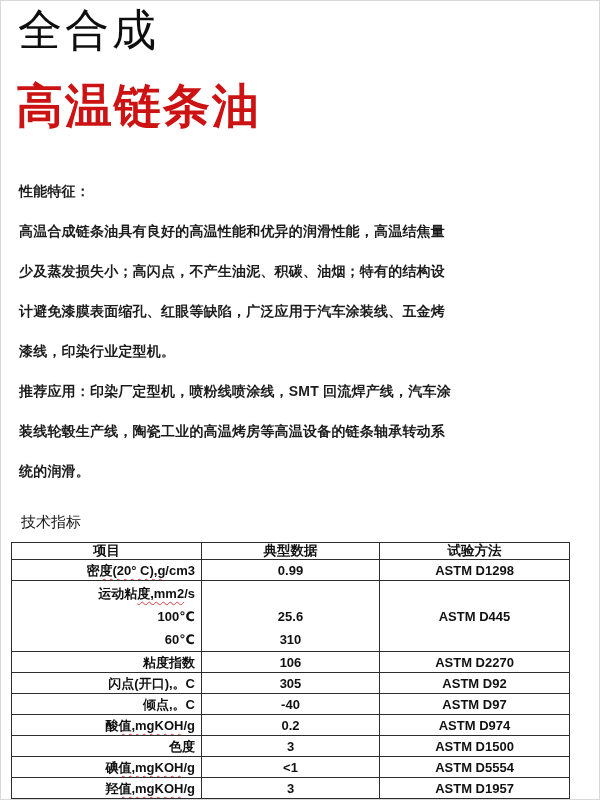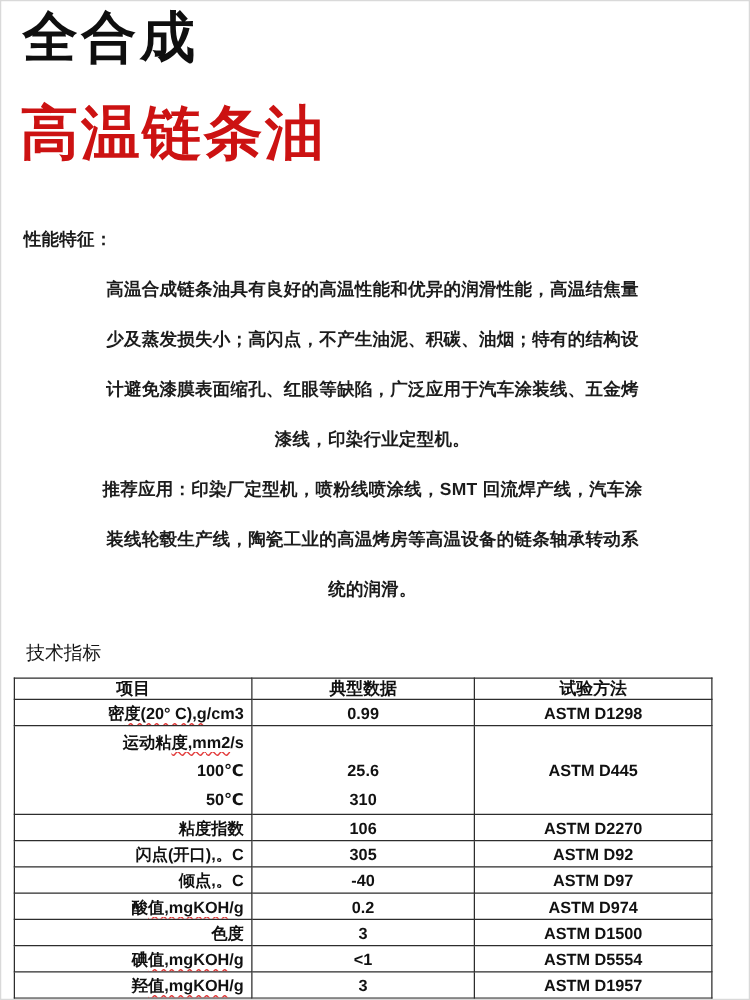--- a/index.html
+++ b/index.html
@@ -8,31 +8,31 @@
     background:#ffffff;
     font-family:"Liberation Sans","DejaVu Sans",sans-serif;
     color:#1c1c1c;
     position:relative;
     border:1px solid #d9d9d9;
     box-sizing:border-box;
     overflow:hidden;
   }
   .title-black {
     position:absolute; top:0px; left:17px;
-    font-size:44px; font-weight:700; letter-spacing:3px; color:#0f0f0f;
+    font-size:44px; font-weight:400; letter-spacing:3px; color:#0f0f0f;
   }
   .title-red {
     position:absolute; top:74px; left:15px;
     font-size:47px; font-weight:900; letter-spacing:2px;
   }
   .content {
     position:absolute; top:170px; left:18px; width:558px;
     font-size:14px; line-height:40px; letter-spacing:0.2px;font-weight:bold;
   }
-  .para { white-space:pre-line;text-align:center; }
+  .para { white-space:pre-line; }
   .spec-label {
     position:absolute; top:512px; left:20px;
     font-size:15px; color:#161616;
   }
   table.spec {
     position:absolute; top:541px; left:10px;
     width:558px; border-collapse:collapse; table-layout:fixed;
     font-size:13px; font-weight:bold; color:#111;
   }
   table.spec th, table.spec td { border:1.5px solid #2d2d2d; padding:0 6px; overflow:hidden;margin-top:20px; }
@@ -81,21 +81,21 @@
   <tbody id="spec-body">
       <tr>
         <td class="c-param"><span>密</span><span class="wavy">度(20° C),g</span><span>/cm3</span></td>
         <td class="c-value">0.99</td>
         <td class="c-method">ASTM D1298</td>
       </tr>
       <tr class="multi">
         <td class="c-param">
           <div><span>运动粘</span><span class="wavy">度,mm2</span><span>/s</span></div>
           <div><span>100℃</span></div>
-          <div><span>50℃</span></div>
+          <div><span>60℃</span></div>
         </td>
         <td class="c-value">
           <div>&nbsp;</div>
           <div>25.6</div>
           <div>310</div>
         </td>
         <td class="c-method">ASTM D445</td>
       </tr>
       <tr>
         <td class="c-param"><span>粘度指数</span></td>

